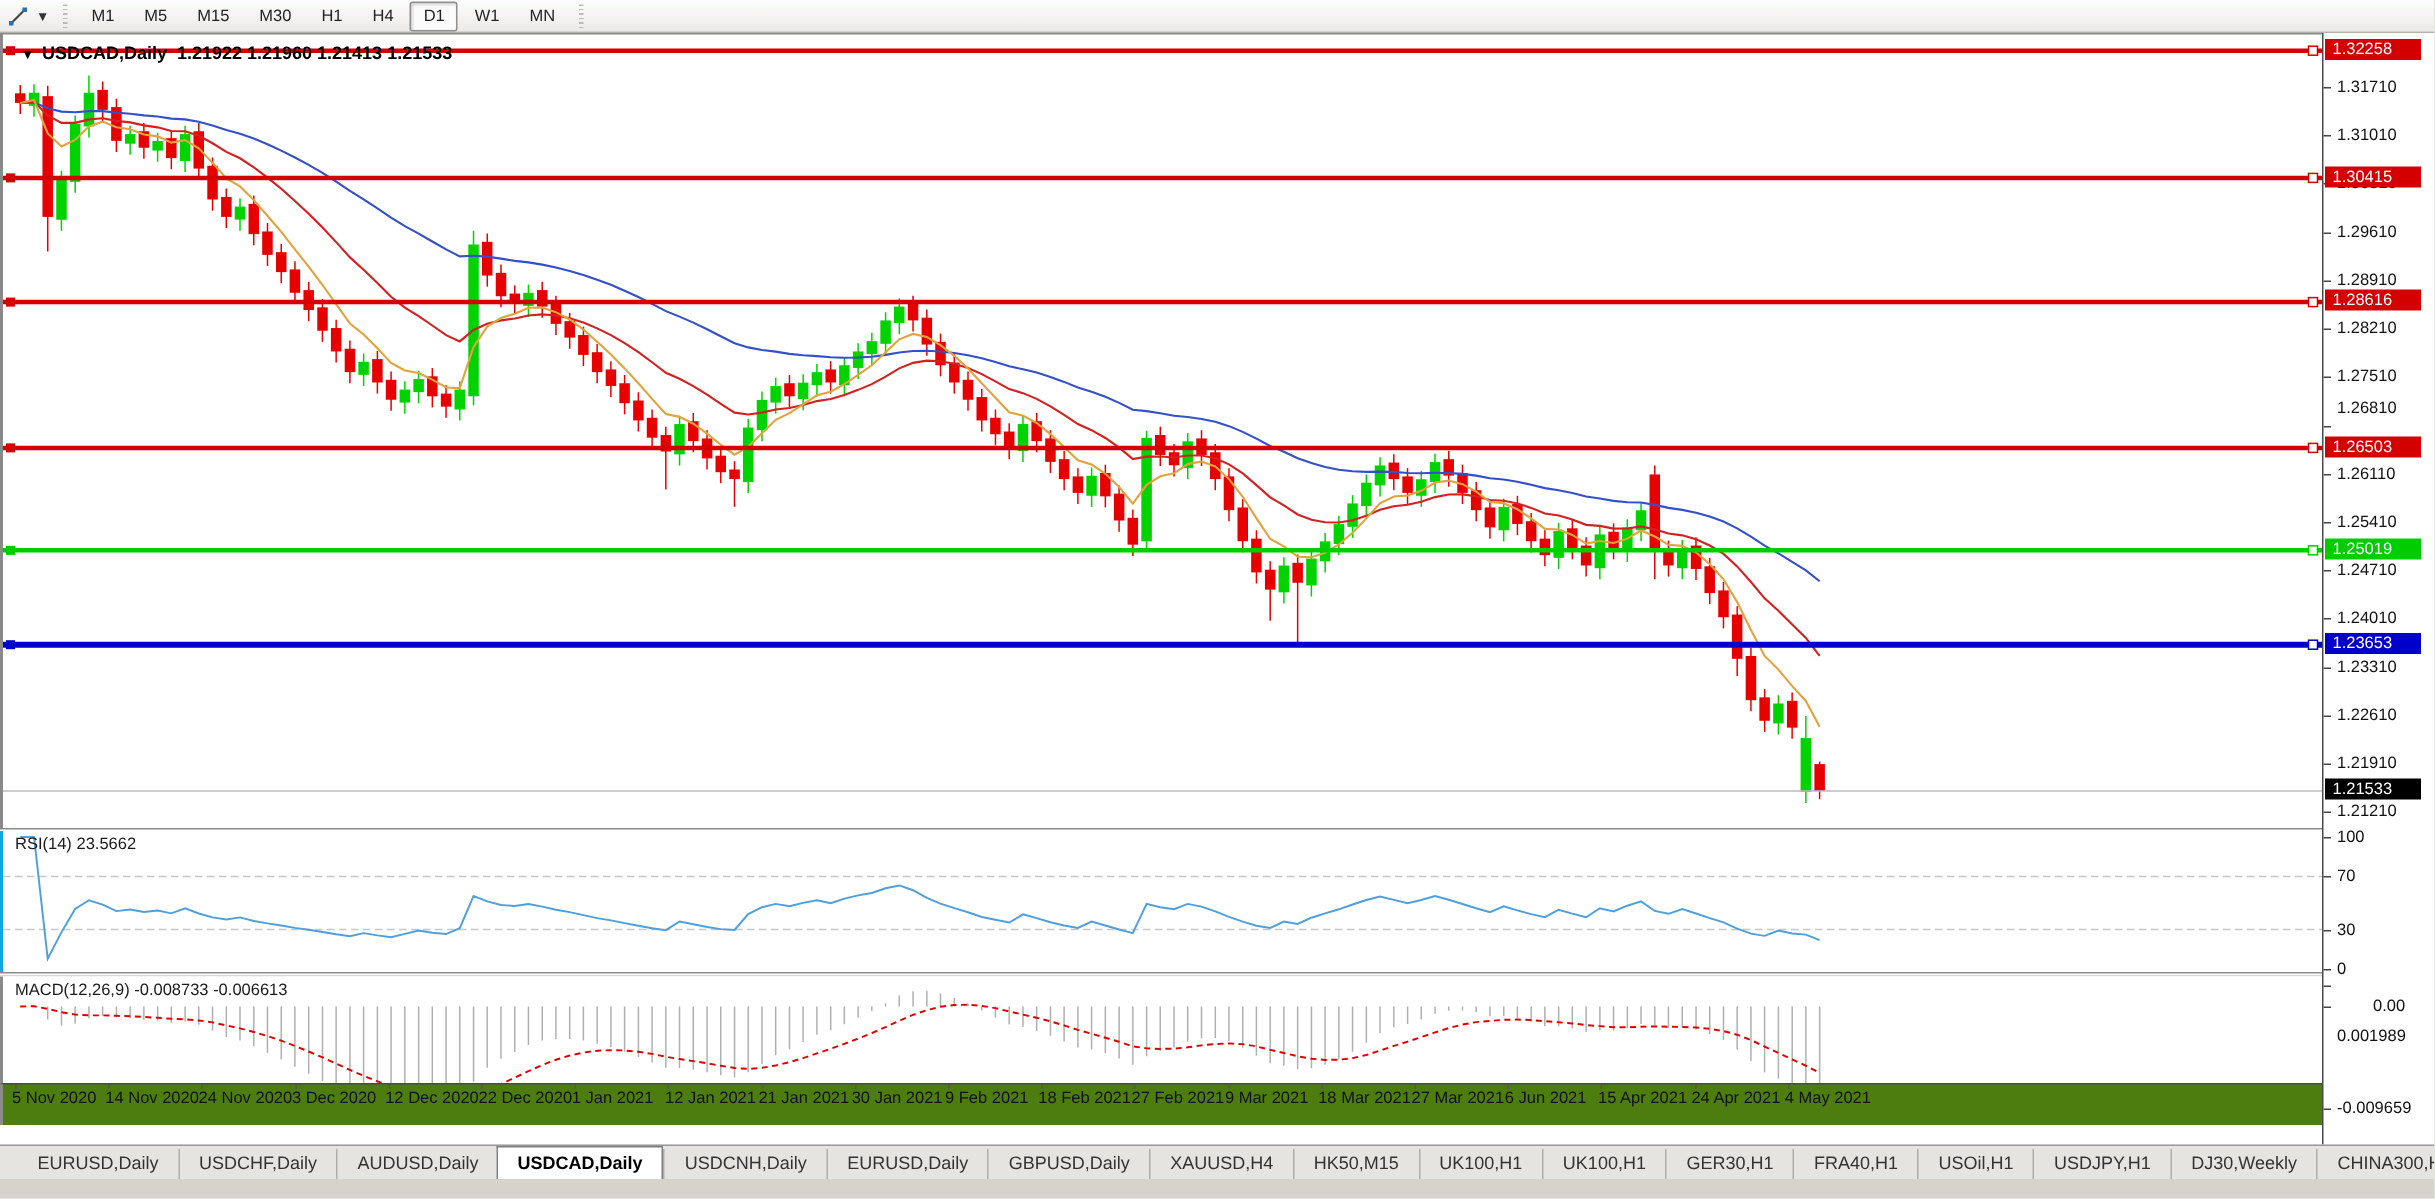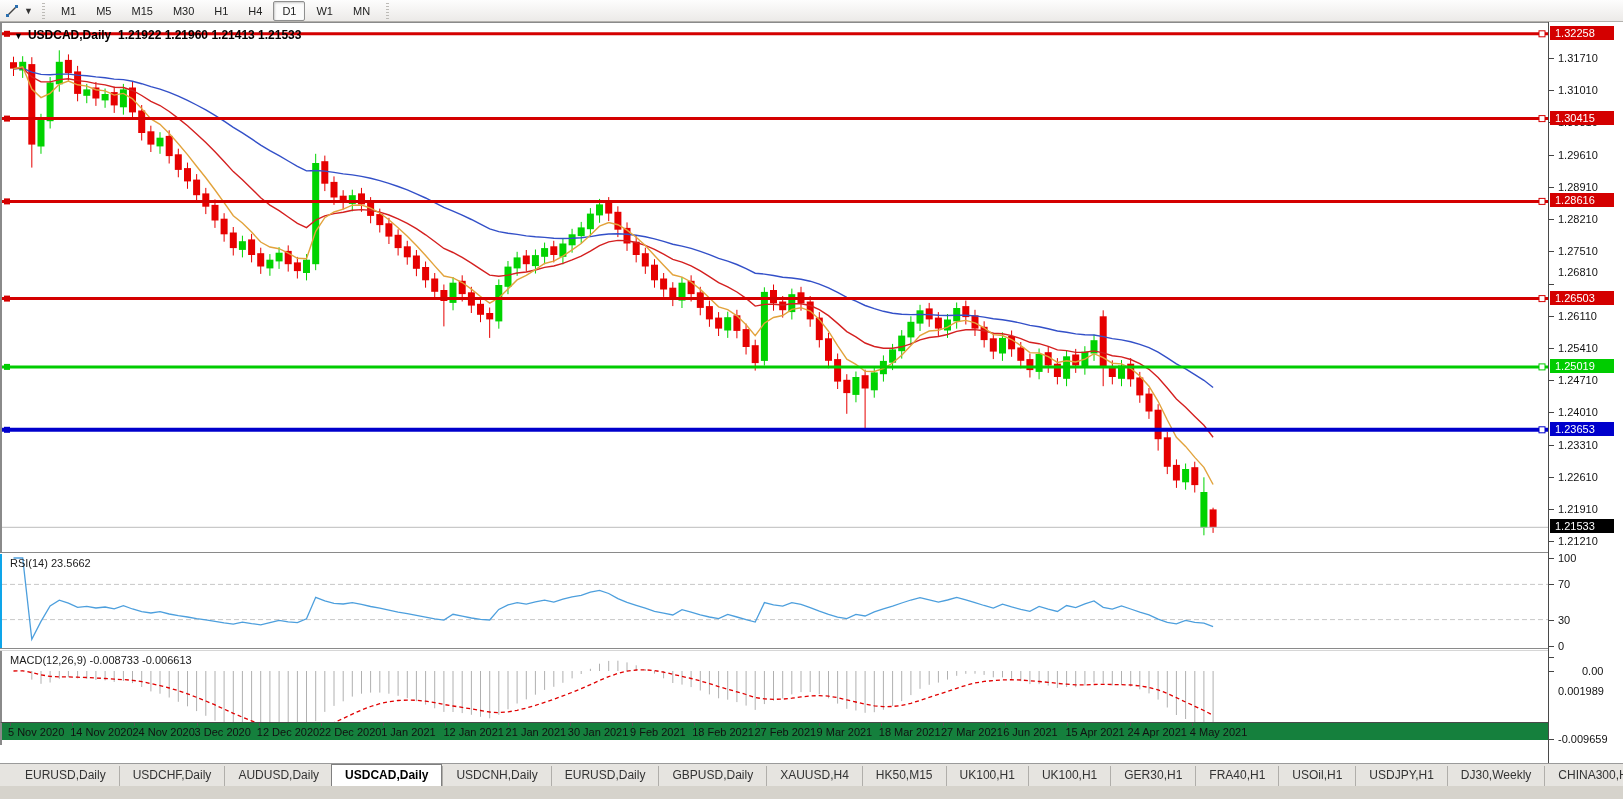--- a/index.html
+++ b/index.html
@@ -29,21 +29,21 @@
   .ind-label{position:absolute;left:8px;top:3px;font-size:11px;color:#1a1a1a;white-space:nowrap}
   svg{position:absolute;left:0;top:0;pointer-events:none}
   
   #price-axis{position:absolute;left:1548px;top:22px;width:75px;height:741px;background:#fff;
               border-left:1px solid #4a4a4a;font-size:11px}
   .tick{position:absolute;left:9px;height:13px;line-height:13px;color:#111;white-space:nowrap}
   .tkm{position:absolute;left:0;width:5px;height:1px;background:#444}
   .badge{position:absolute;left:1px;width:64px;height:14px;line-height:14px;color:#fff;
          font-size:11px;padding-left:5px;white-space:nowrap}
   
-  #date-axis{position:absolute;left:0;top:722px;width:1548px;height:18px;background:#15803d;
+  #date-axis{position:absolute;left:0;top:722px;width:1548px;height:28px;background:#4d7c0f;
              border-top:1px solid #4a4a4a;border-left:2px solid #8a8a8a;font-size:11px;color:#111}
   .dlab{position:absolute;top:3px;white-space:nowrap}
   .dtk{position:absolute;top:0;width:1px;height:3px;background:#555}
   
   #tabbar{position:absolute;left:0;top:763px;width:1623px;height:23px;background:#e6e4e0;
           border-top:1px solid #9a9a9a;display:flex;align-items:flex-end;font-size:12px;color:#333;padding-left:12px}
   .tab{height:20px;line-height:19px;padding:0 13px;border-left:1px solid #b0aeaa;white-space:nowrap;cursor:default}
   .tab:first-child{border-left:none}
   .tab.active{background:#fff;border:1px solid #7f7f7f;border-bottom:none;height:22px;line-height:21px;
               font-weight:bold;color:#000;margin-left:-1px}

